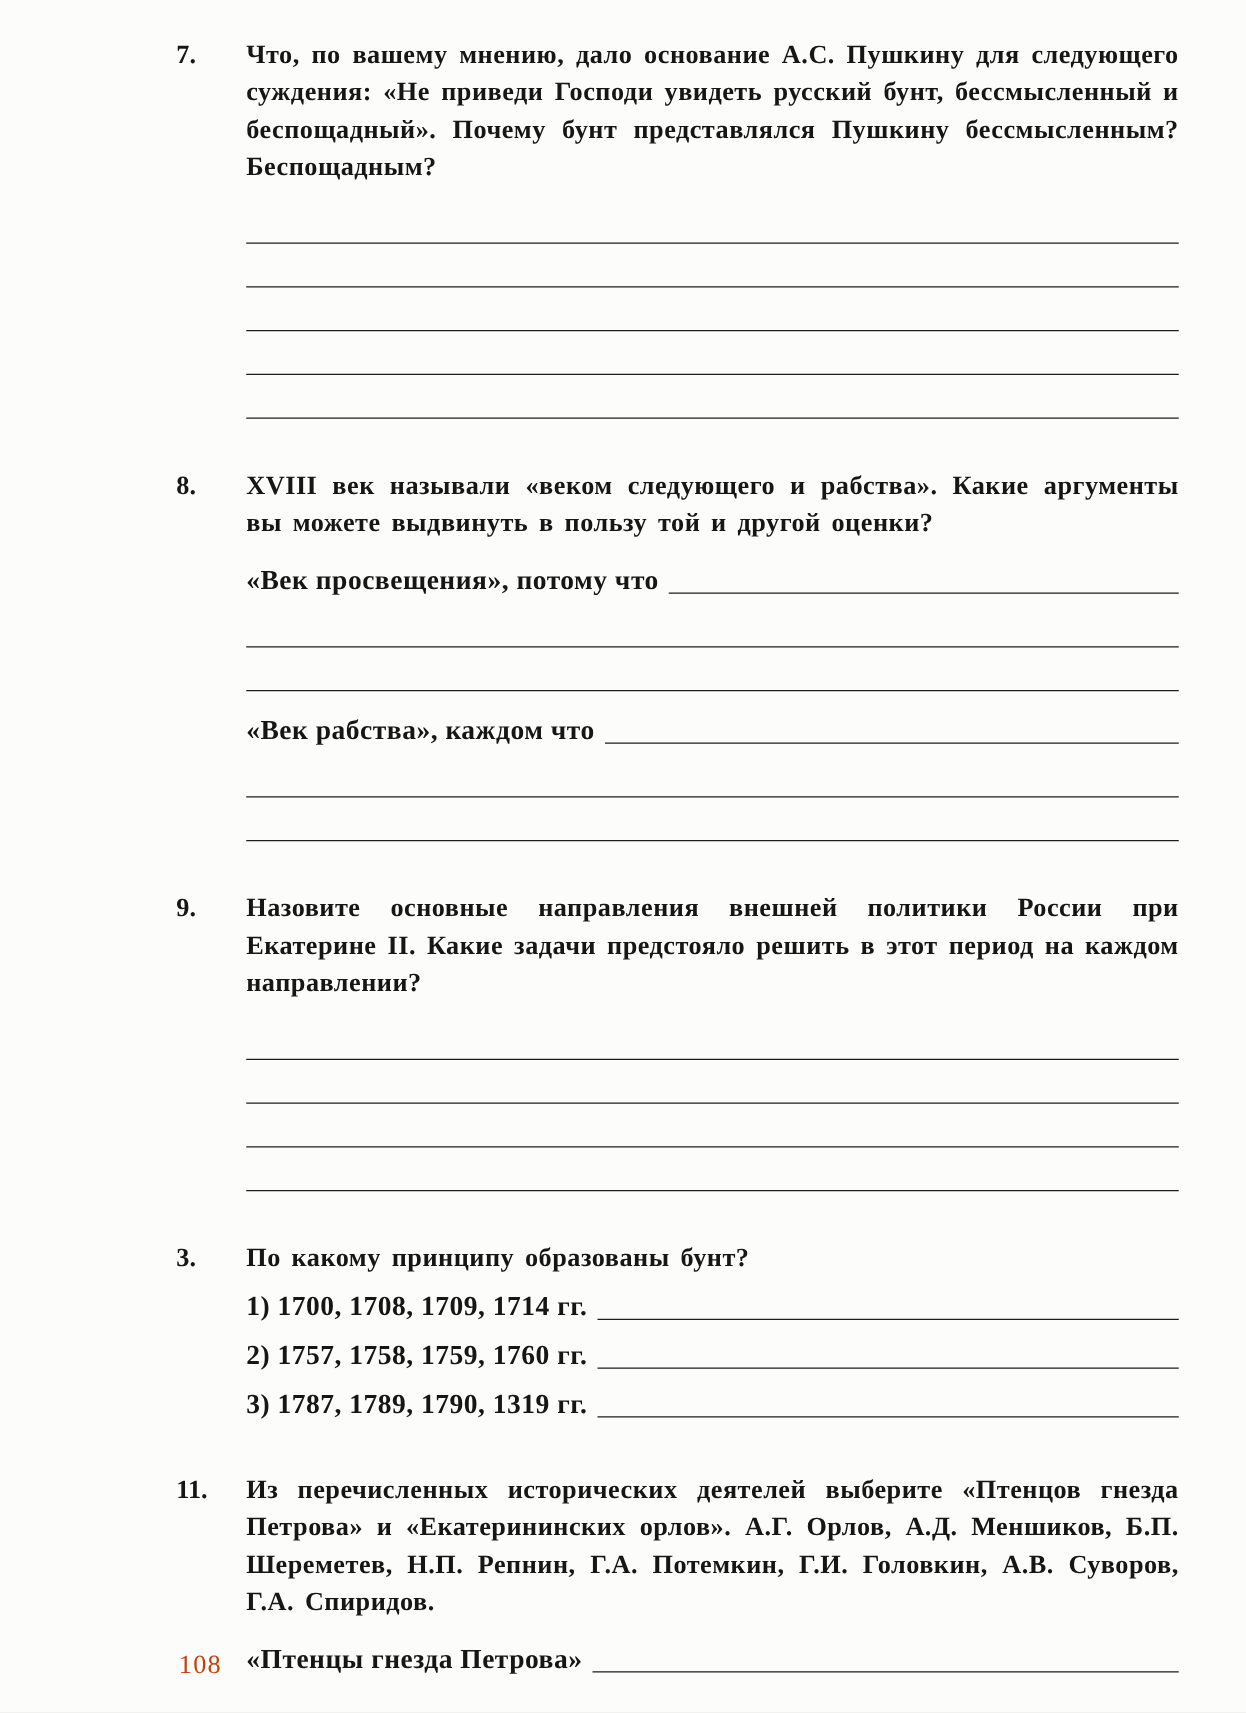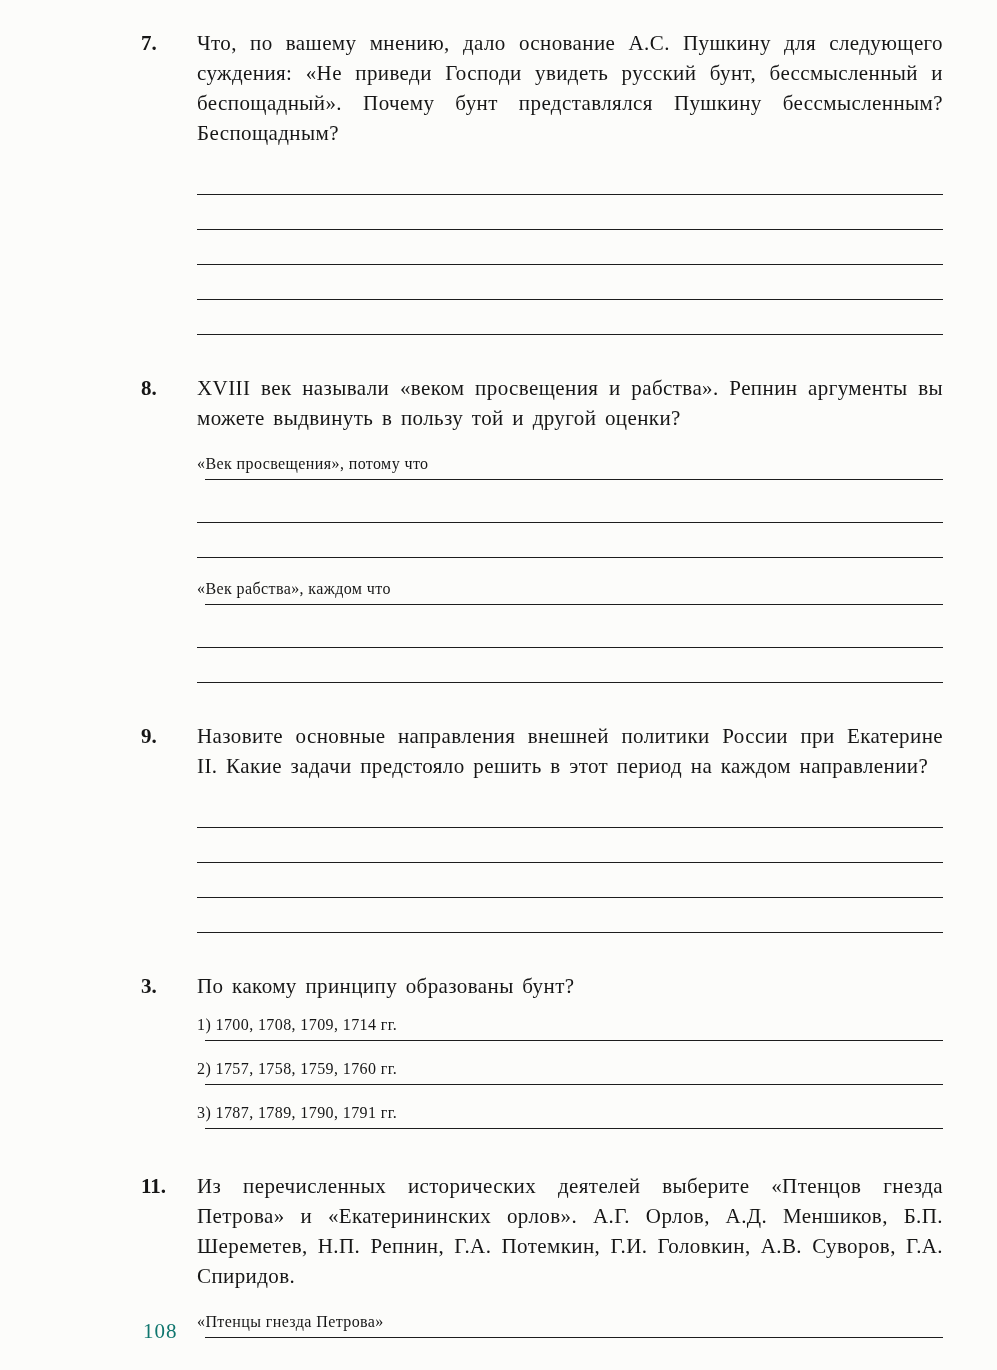--- a/index.html
+++ b/index.html
@@ -28,61 +28,60 @@
     width: 56px;
     font-weight: bold;
     font-size: 21px;
     line-height: 30px;
   }
   .q-body {
     flex: 1;
     min-width: 0;
   }
   .q-text {
-    font-weight: normal;
+    font-weight: bold;
     font-size: 21px;
     line-height: 30px;
     text-align: justify;
     letter-spacing: 0.4px;
     word-spacing: 3px;
   }
   .blank-line {
     height: 34px;
     border-bottom: 1.6px solid #1d1d1d;
   }
   .q-text + .blank-line {
     margin-top: 12px;
   }
   .labeled {
     display: flex;
-    font-weight: normal;
-    font-size: 16px;
+    font-weight: bold;
+    font-size: 22px;
     line-height: 30px;
     letter-spacing: 0.4px;
     margin-top: 16px;
-    flex-direction: column;
   }
   .labeled + .blank-line {
     margin-top: 4px;
   }
   .labeled .blank-fill {
     flex: 1;
     border-bottom: 1.6px solid #1d1d1d;
     margin: 0 0 4px 8px;
   }
   .labeled.list-row {
     margin-top: 9px;
   }
   .page-number {
     position: absolute;
     left: 143px;
     bottom: 26px;
     font-size: 21px;
     letter-spacing: 1px;
-    color: #0f766e;
+    color: #c2410c;
   }
 </style>
 </head>
 <body>
 
 <div class="page">
   <div>
       <div class="question">
         <div class="q-num">7.</div>
         <div class="q-body">
@@ -90,21 +89,21 @@
           <div class="blank-line"></div>
           <div class="blank-line"></div>
           <div class="blank-line"></div>
           <div class="blank-line"></div>
           <div class="blank-line"></div>
         </div>
       </div>
       <div class="question">
         <div class="q-num">8.</div>
         <div class="q-body">
-          <div class="q-text">XVIII век называли «веком просвещения и рабства». Репнин аргументы вы можете выдвинуть в пользу той и другой оценки?</div>
+          <div class="q-text">XVIII век называли «веком следующего и рабства». Какие аргументы вы можете выдвинуть в пользу той и другой оценки?</div>
           <div class="labeled">
             <span>«Век просвещения», потому что</span>
             <span class="blank-fill"></span>
           </div>
           <div class="blank-line"></div>
           <div class="blank-line"></div>
           <div class="labeled">
             <span>«Век рабства», каждом что</span>
             <span class="blank-fill"></span>
           </div>
@@ -128,21 +127,21 @@
           <div class="q-text">По какому принципу образованы бунт?</div>
           <div class="labeled list-row">
             <span>1) 1700, 1708, 1709, 1714 гг.</span>
             <span class="blank-fill"></span>
           </div>
           <div class="labeled list-row">
             <span>2) 1757, 1758, 1759, 1760 гг.</span>
             <span class="blank-fill"></span>
           </div>
           <div class="labeled list-row">
-            <span>3) 1787, 1789, 1790, 1791 гг.</span>
+            <span>3) 1787, 1789, 1790, 1319 гг.</span>
             <span class="blank-fill"></span>
           </div>
         </div>
       </div>
       <div class="question">
         <div class="q-num">11.</div>
         <div class="q-body">
           <div class="q-text">Из перечисленных исторических деятелей выберите «Птенцов гнезда Петрова» и «Екатерининских орлов». А.Г. Орлов, А.Д. Меншиков, Б.П. Шереметев, Н.П. Репнин, Г.А. Потемкин, Г.И. Головкин, А.В. Суворов, Г.А. Спиридов.</div>
           <div class="labeled">
             <span>«Птенцы гнезда Петрова»</span>

